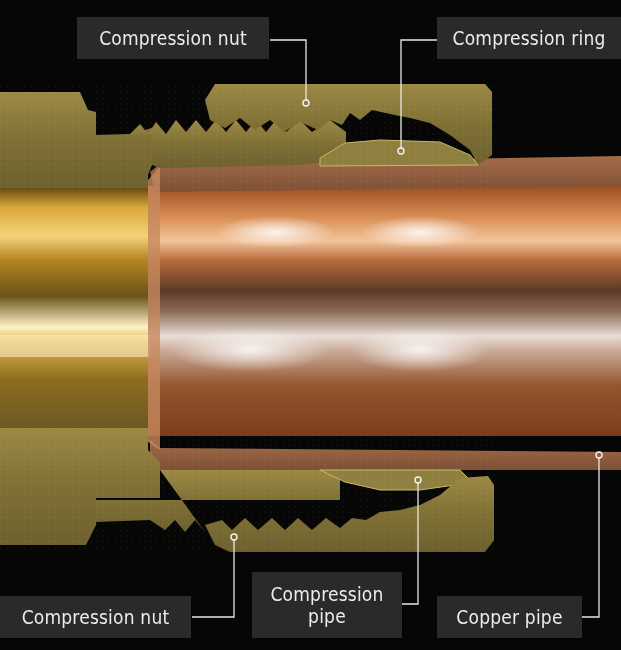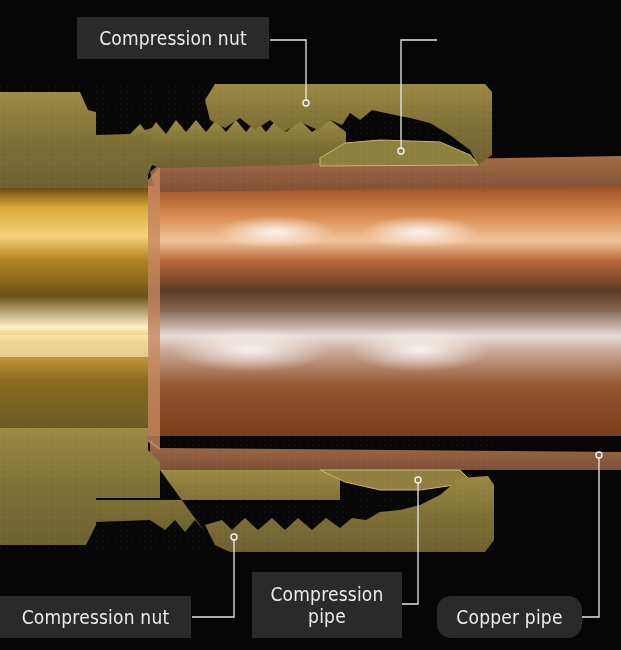--- a/index.html
+++ b/index.html
@@ -10,21 +10,21 @@
     font-family: "DejaVu Sans Condensed", "Liberation Sans", sans-serif;
     font-size: 19px; line-height: 22px; text-align: center;
     display: flex; align-items: center; justify-content: center;
     box-sizing: border-box; padding: 16px 10px; letter-spacing: 0.2px;
   }
   .label span { display: block; }
   #lbl-top-nut   { left: 77px;  top: 17px;  width: 192px; height: 42px; }
   #lbl-top-ring  { left: 437px; top: 17px;  width: 184px; height: 42px; }
   #lbl-bot-nut   { left: 0px;   top: 596px; width: 191px; height: 42px; }
   #lbl-bot-ring  { left: 252px; top: 572px; width: 150px; height: 66px; flex-direction: column; }
-  #lbl-bot-pipe  { left: 437px; top: 596px; width: 145px; height: 42px; border-radius: 14px; }
+  #lbl-bot-pipe  { left: 437px; top: 596px; width: 145px; height: 42px; }
 </style>
 </head>
 <body>
 
 <div id="stage">
   <svg id="art" width="621" height="650" viewBox="0 0 621 650">
     <defs>
       <linearGradient id="brassBody" x1="0" y1="0" x2="0" y2="1">
         <stop offset="0" stop-color="#9c8a45"></stop>
         <stop offset="0.5" stop-color="#7f7035"></stop>
@@ -112,20 +112,23 @@
       <circle cx="401" cy="151" r="3"></circle>
       <circle cx="234" cy="537" r="3"></circle>
       <circle cx="418" cy="480" r="3"></circle>
       <circle cx="599" cy="455" r="3"></circle>
     </g>
   </svg>
 
   <div class="label" id="lbl-top-nut">
     <span>Compression nut</span>
   </div>
+  <div class="label" id="lbl-top-ring">
+    <span>Compression ring</span>
+  </div>
   <div class="label" id="lbl-bot-nut">
     <span>Compression nut</span>
   </div>
   <div class="label" id="lbl-bot-ring">
     <span>Compression</span>
     <span>pipe</span>
   </div>
   <div class="label" id="lbl-bot-pipe">
     <span>Copper pipe</span>
   </div>

